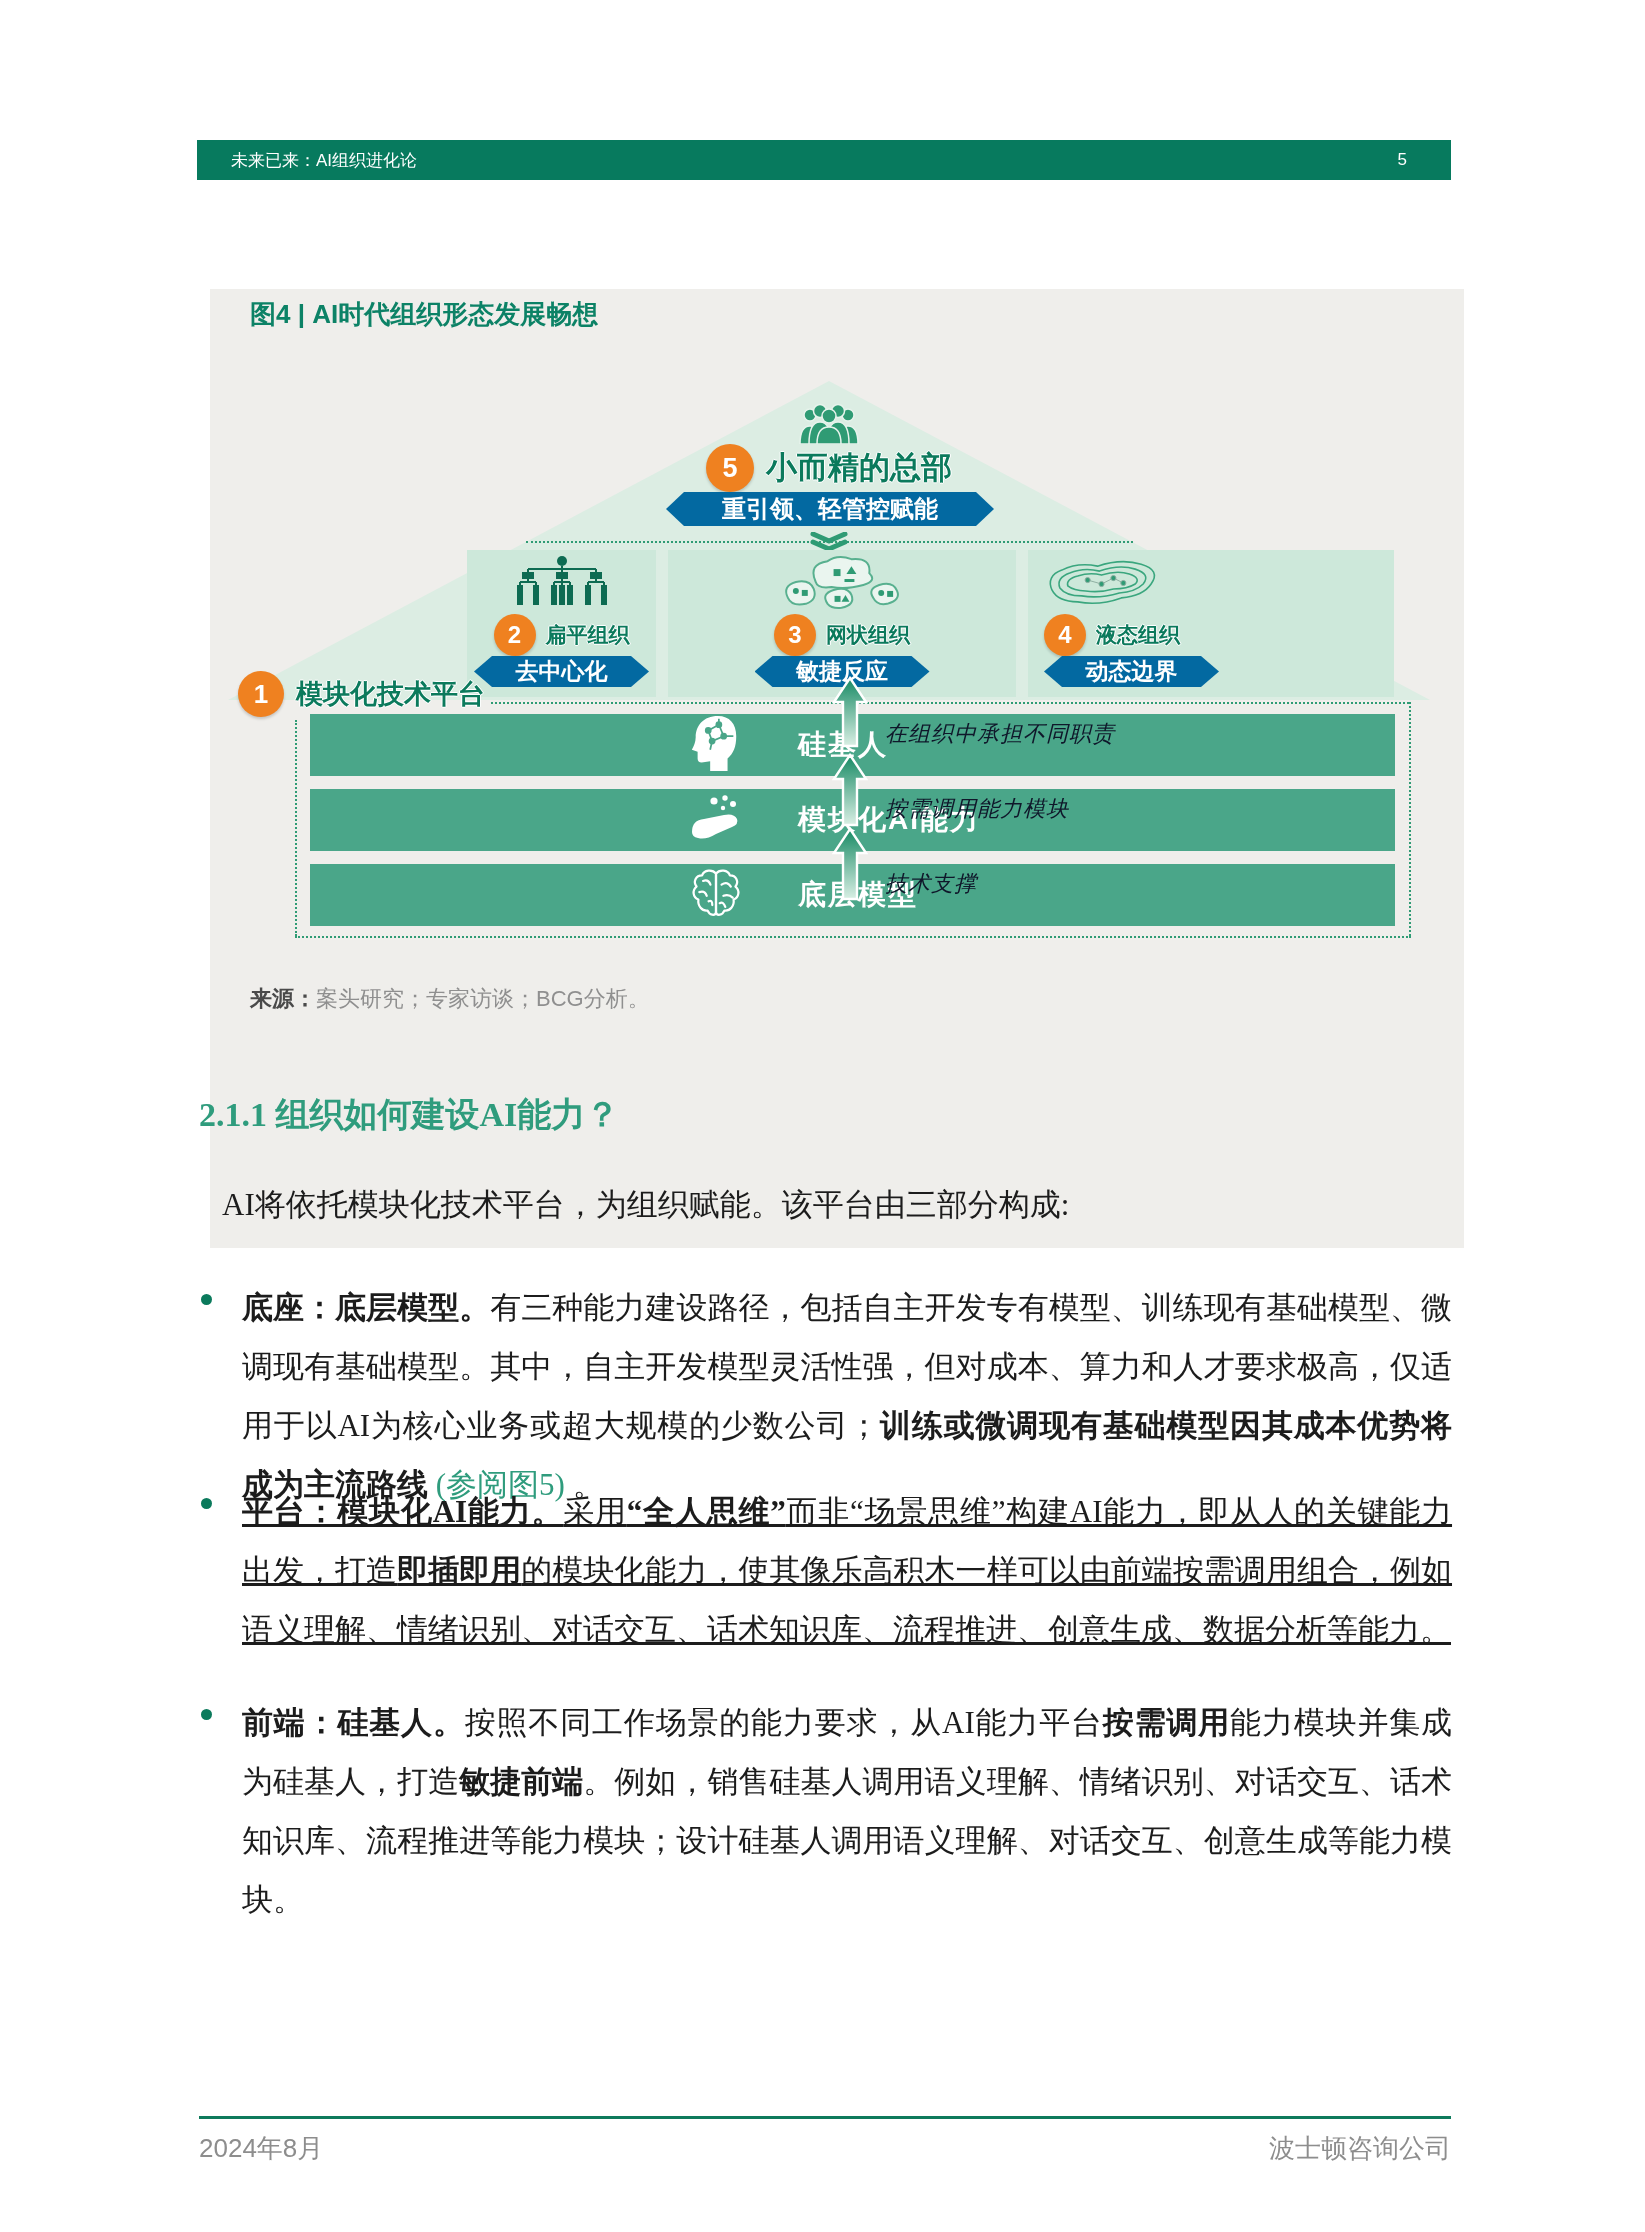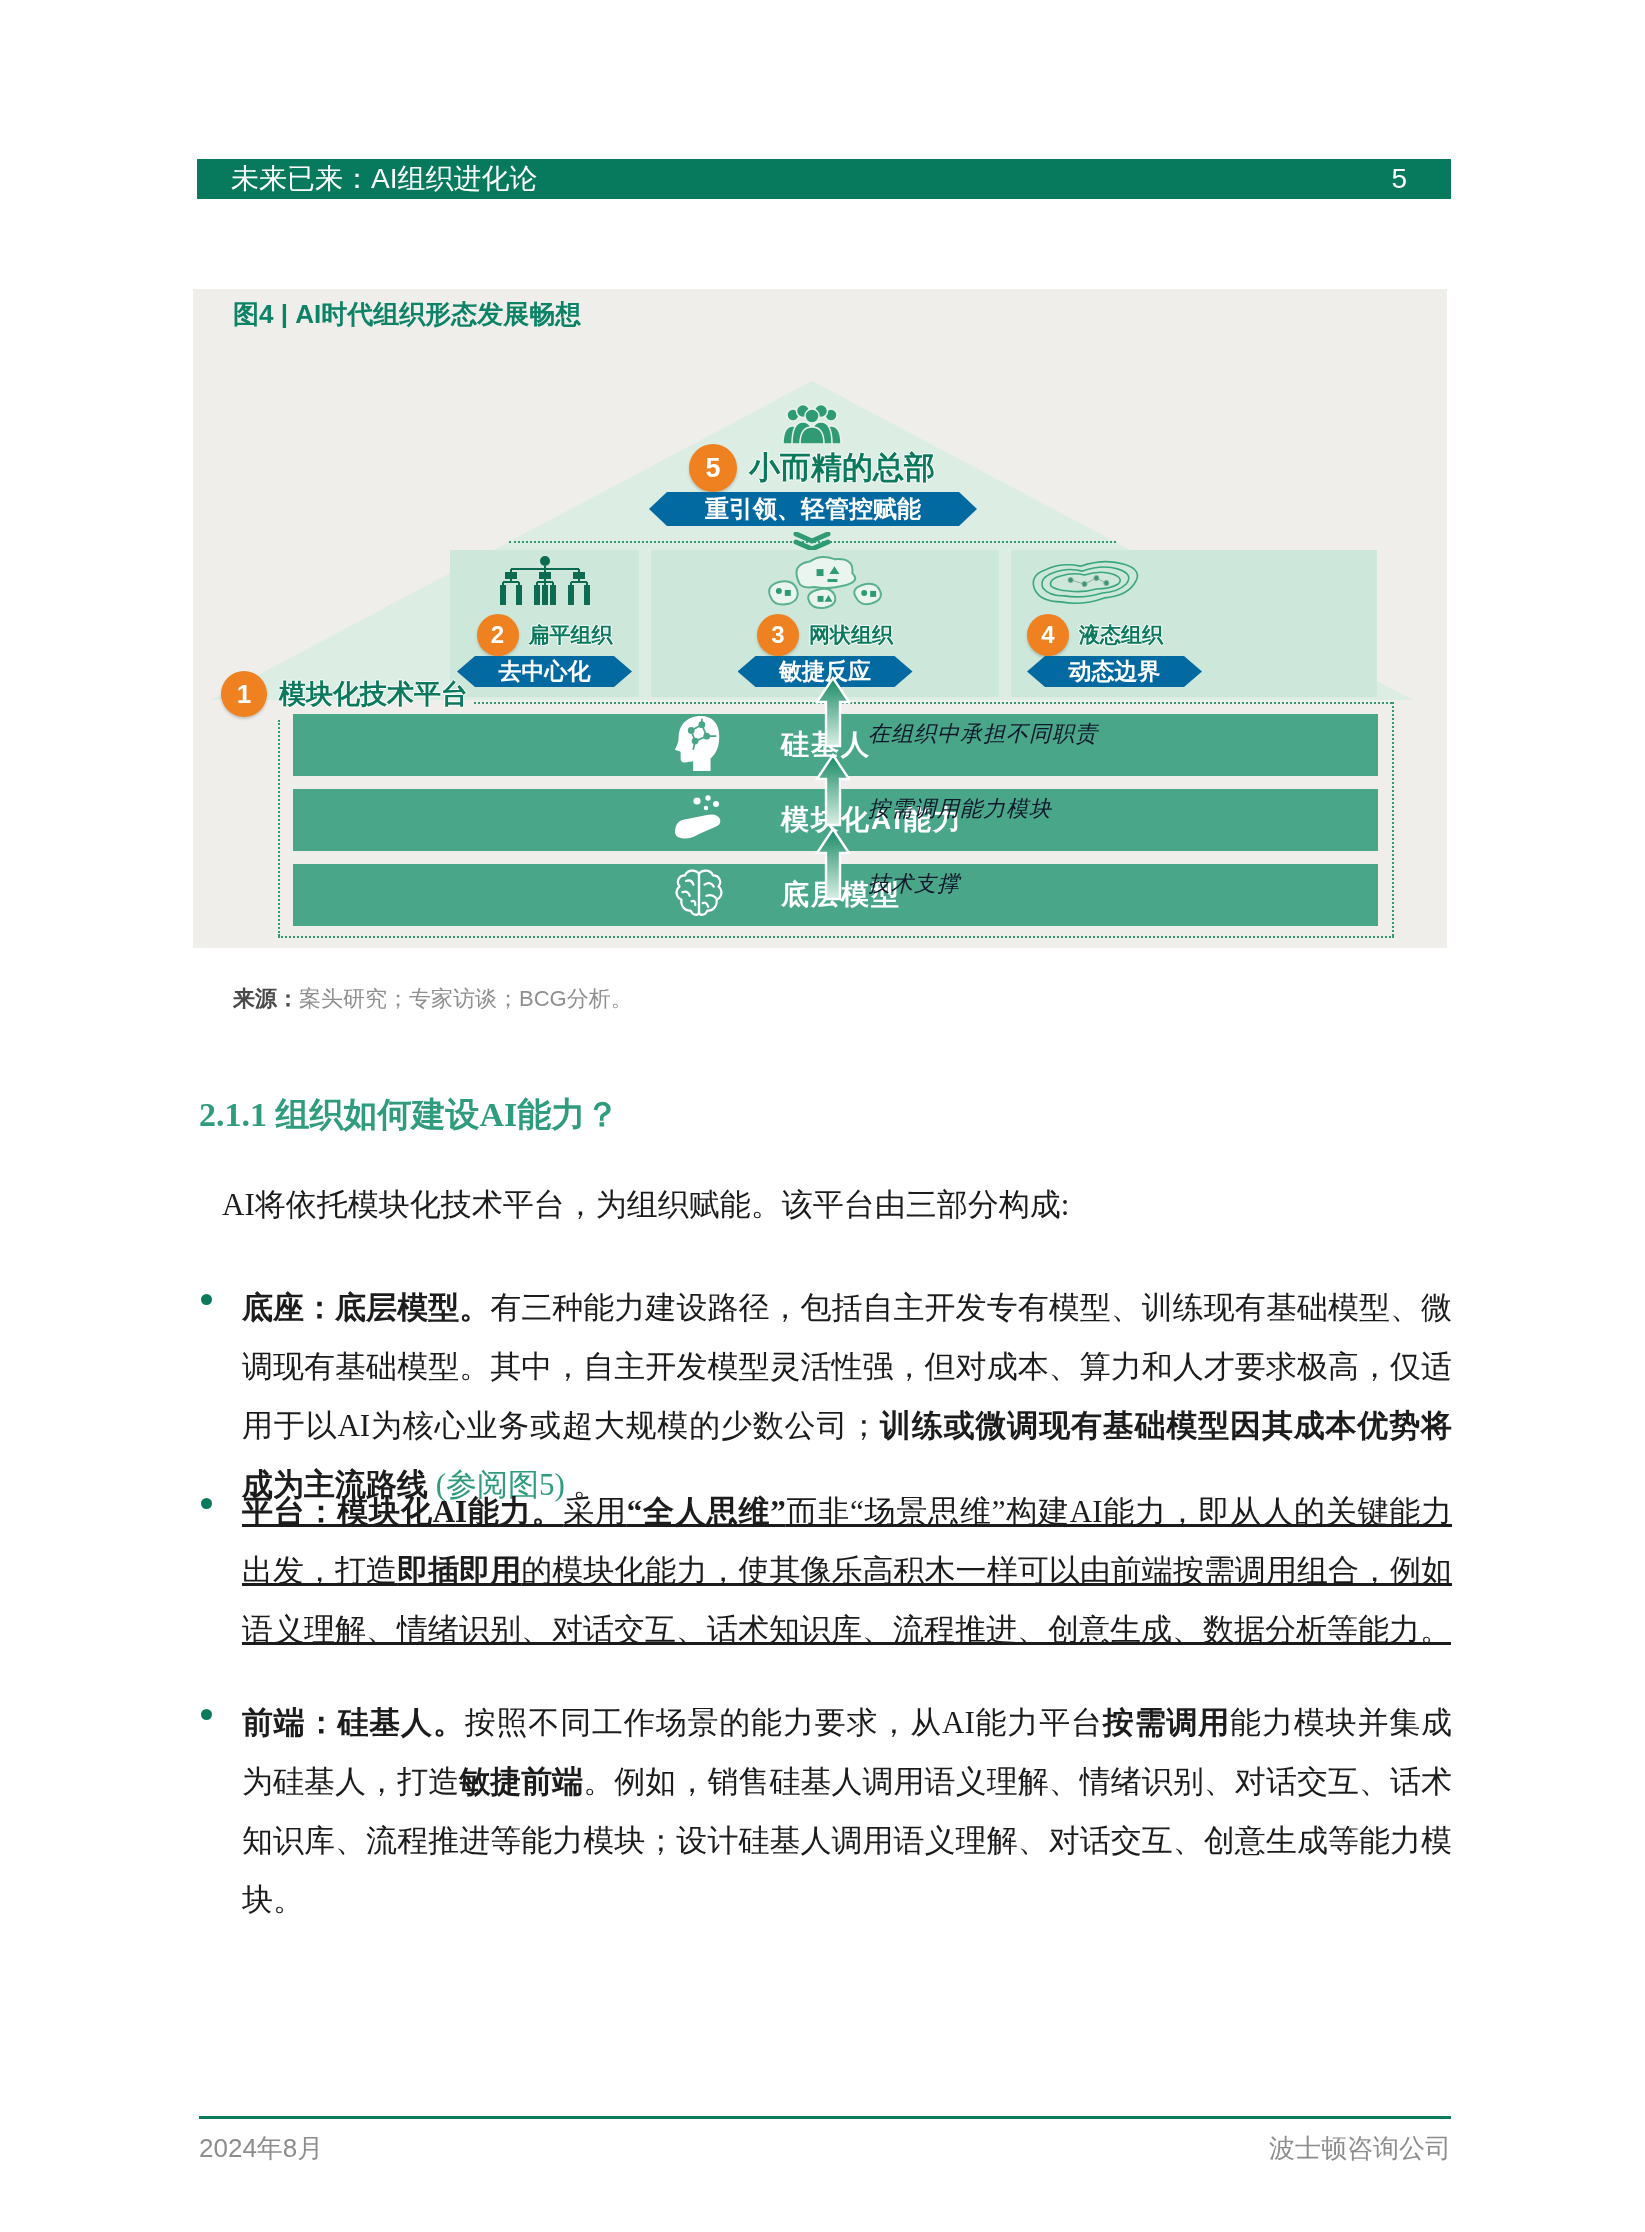--- a/index.html
+++ b/index.html
@@ -1,26 +1,26 @@
 <!DOCTYPE html>
 <html><head>
 <meta charset="utf-8">
 <style>
   * { margin:0; padding:0; box-sizing:border-box; }
   html,body { background:#ffffff; }
   .page { position:relative; width:1646px; height:2233px; background:#ffffff;
           font-family:"Liberation Sans","DejaVu Sans",sans-serif; overflow:hidden; }
 
   
-  .topbar { position:absolute; left:197px; top:159px; width:1254px; height:40px;
+  .topbar { position:absolute; left:197px; top:140px; width:1254px; height:40px;
             background:#077a5e; color:#fff; display:flex; align-items:center;
-            justify-content:space-between; padding:0 44px 0 34px; font-size:28px; }
+            justify-content:space-between; padding:0 44px 0 34px; font-size:17px; }
 
   
-  .fig { position:absolute; left:193px; top:289px; width:1254px; height:659px; background:#efeeeb; }
+  .fig { position:absolute; left:210px; top:289px; width:1254px; height:959px; background:#efeeeb; }
   .fig-title { position:absolute; left:40px; top:8px; font-size:26px; font-weight:bold; color:#0c8266; }
   .pyramid { position:absolute; left:18px; top:92px; width:1202px; height:319px;
              background:#dcede3; clip-path:polygon(50% 0,100% 100%,0 100%); }
   .hq-icon { position:absolute; left:586px; top:113px; }
   .hq-row  { position:absolute; left:0; top:155px; width:1238px; display:flex;
              justify-content:center; align-items:center; gap:12px; }
   .hq-label { font-size:31px; font-weight:bold; color:#0b7a5c;
               text-shadow:0 1px 0 #fff,0 -1px 0 #fff,1px 0 0 #fff,-1px 0 0 #fff; }
   .num { border-radius:50%; background:#ef8120; color:#fff; font-weight:bold;
          display:flex; align-items:center; justify-content:center;

